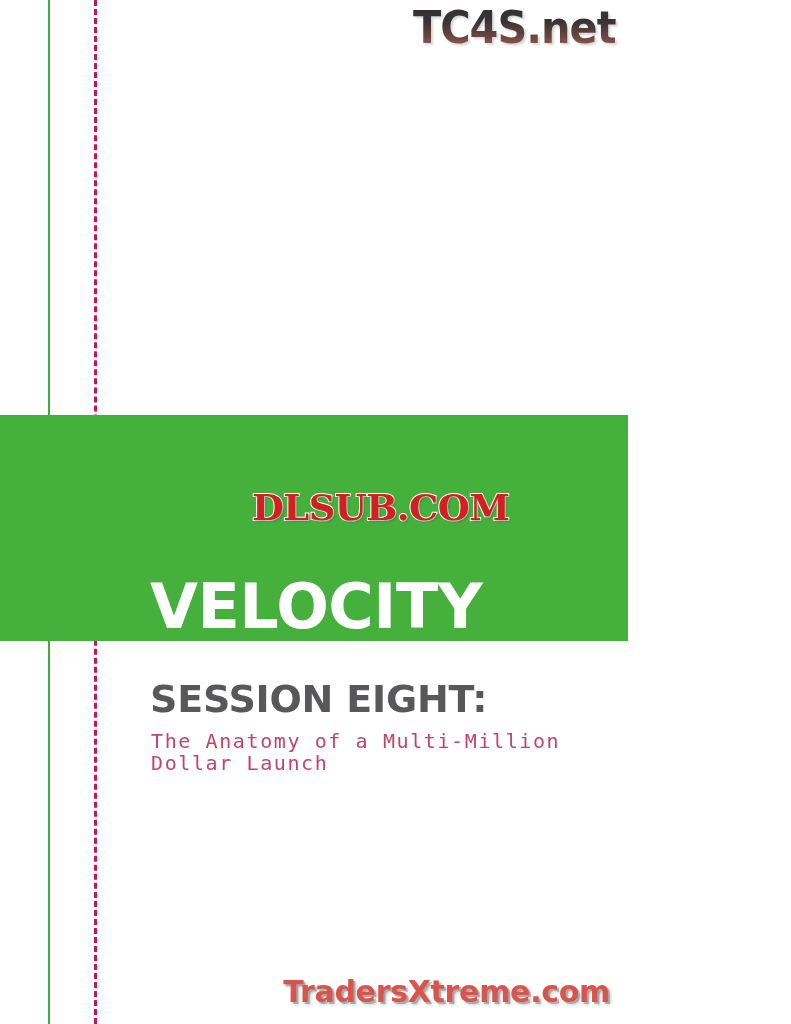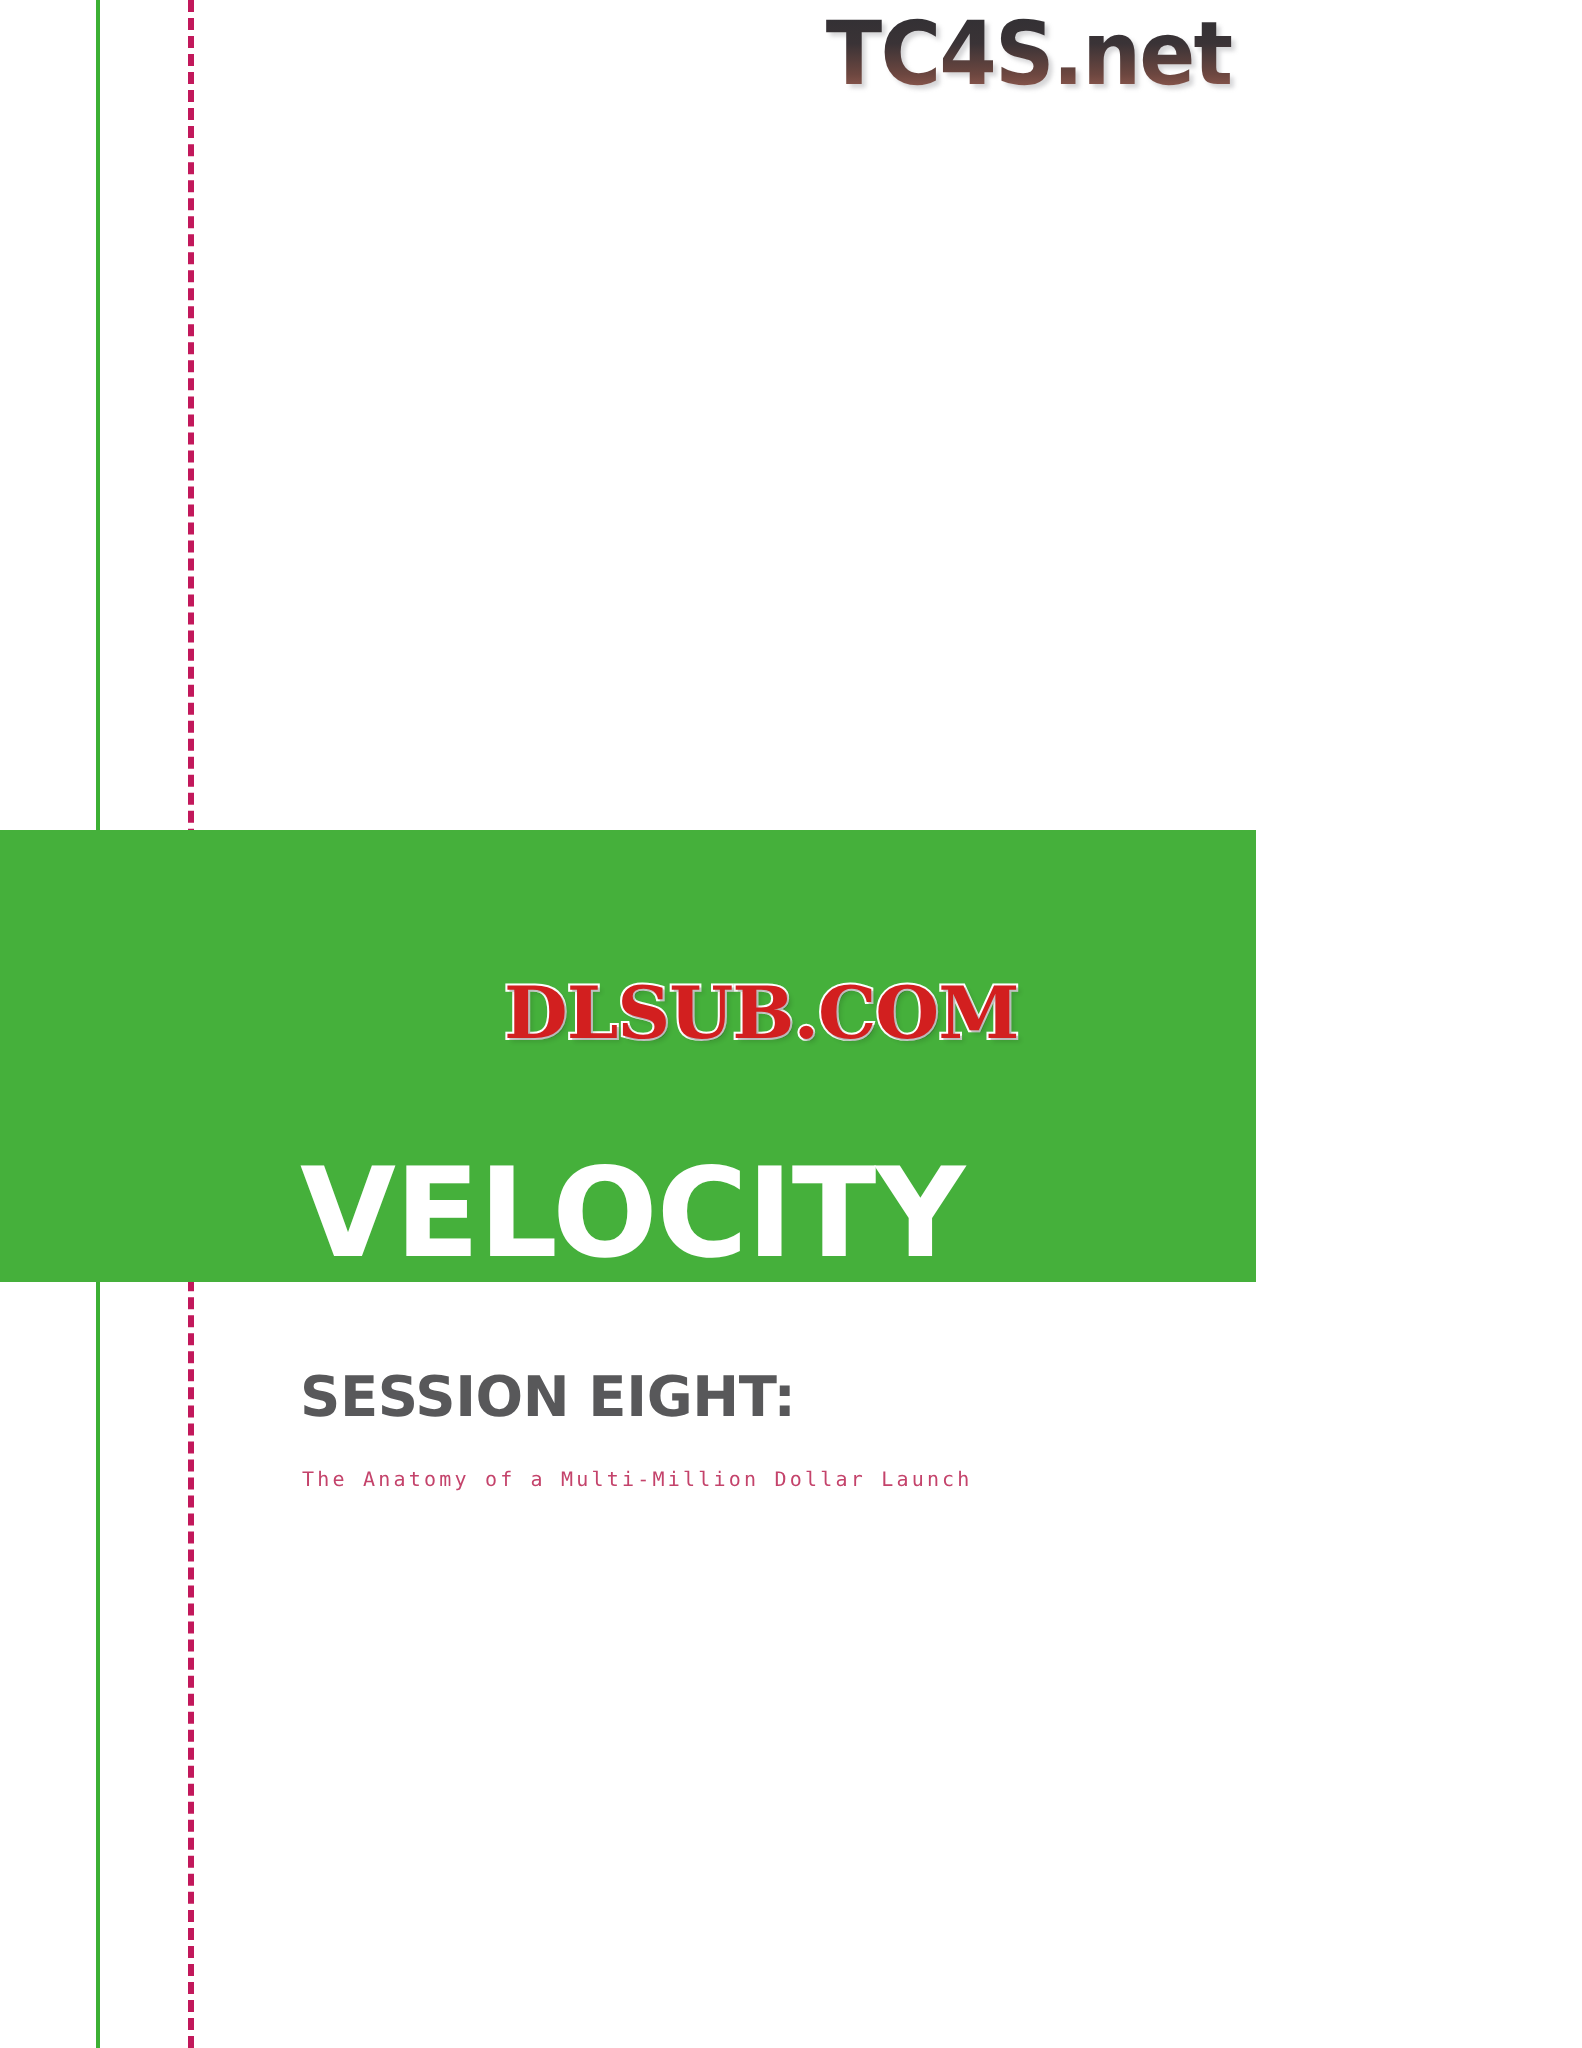--- a/index.html
+++ b/index.html
@@ -123,32 +123,32 @@
       1px 1px 0 rgba(0,0,0,0.18),
       2px 2px 2px rgba(0,0,0,0.12);
   }
 
   
   .session-heading {
     position: absolute;
     left: 150px;
     top: 678px;
     font-family: "DejaVu Sans", sans-serif;
-    font-size: 28px;
+    font-size: 38px;
     line-height: 42px;
     font-weight: bold;
     color: #58585a;
     letter-spacing: -0.2px;
   }
   .session-subtitle {
     position: absolute;
     left: 151px;
     top: 730px;
     font-family: "DejaVu Sans Mono", monospace;
-    font-size: 10px;
+    font-size: 20px;
     line-height: 22px;
     color: #c4436b;
     letter-spacing: 1.6px;
   }
 
   
   .footer-logo {
     position: absolute;
     right: 18px;
     bottom: 14px;
@@ -181,14 +181,15 @@
 
 
   <div class="hero-title">VELOCITY</div>
 
   <div class="watermark-dlsub">DLSUB.COM</div>
 
   <div class="session-heading">SESSION EIGHT:</div>
 
   <div class="session-subtitle">The Anatomy of a Multi-Million Dollar Launch</div>
 
+  <div class="footer-logo">TradersXtreme.com</div>
 
 </div>
 
 </body></html>

